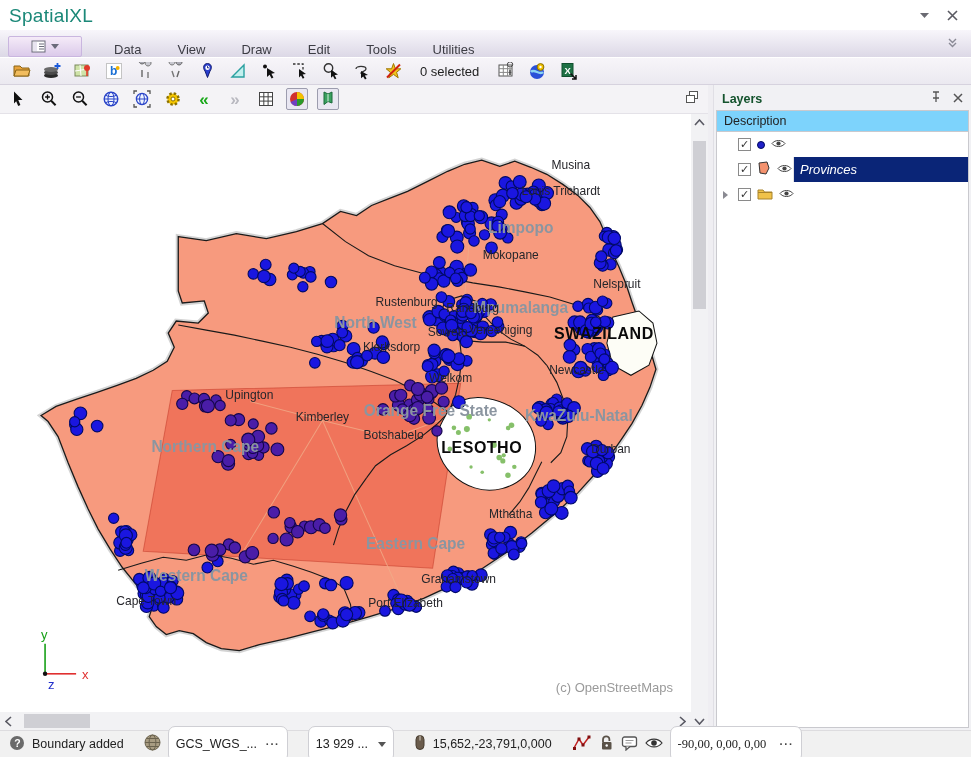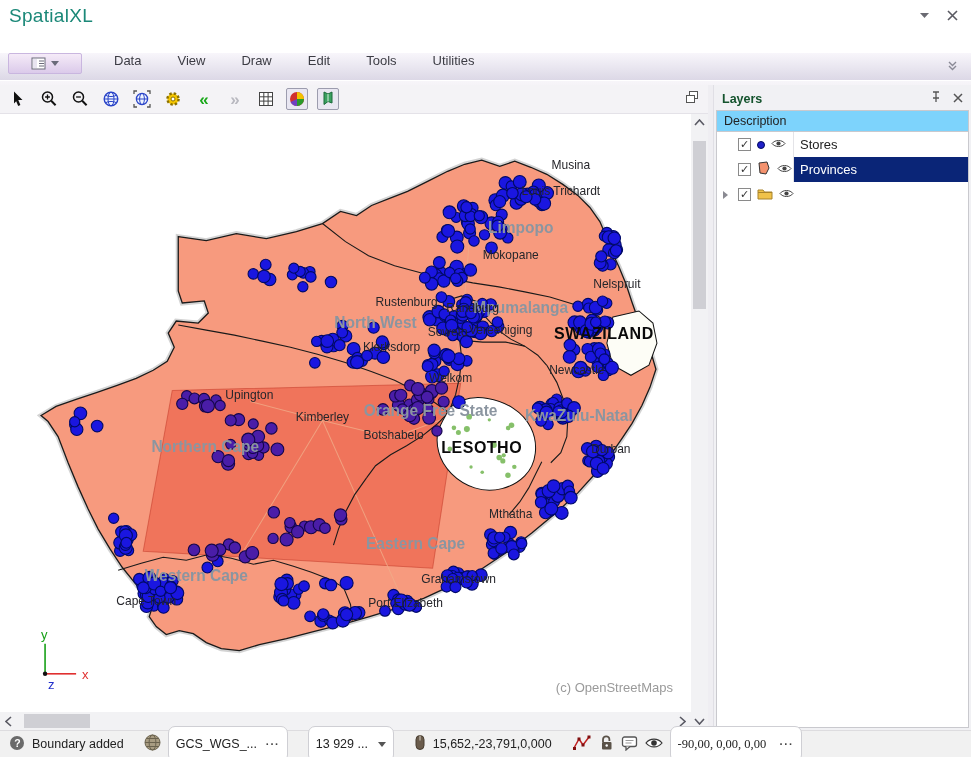--- a/index.html
+++ b/index.html
@@ -3,21 +3,21 @@
 <meta charset="utf-8">
 <style>
   * { margin:0; padding:0; box-sizing:border-box; }
   html,body { width:971px; height:757px; overflow:hidden; background:#fff;
     font-family:"Liberation Sans", sans-serif; font-size:13px; color:#222; }
   .titlebar { height:30px; display:flex; align-items:center; padding-left:9px; background:#fff; }
   .app-title { font-size:19px; color:#1b8878; letter-spacing:.3px; line-height:1; }
   .win-controls { margin-left:auto; display:flex; align-items:center; gap:16px; padding-right:12px; color:#666; }
   .win-controls svg { display:block; }
 
-  .menubar { height:27px; background:linear-gradient(#f8f6fb,#dcd8e6); display:flex; align-items:flex-start; padding:0 8px; position:relative;margin-top:23px; }
+  .menubar { height:27px; background:linear-gradient(#f8f6fb,#dcd8e6); display:flex; align-items:flex-end; padding:0 8px; position:relative; }
   .app-menu-btn { width:74px; height:21px; background:linear-gradient(#f5ebf8,#dbcaea); border:1px solid #c9b6df; border-radius:2px;
     display:flex; align-items:center; justify-content:center; gap:4px; margin-right:14px; }
   .menu-item { padding:0 18px; font-size:13px; color:#3c3c44; cursor:default; }
   .menubar-chevron { position:absolute; right:12px; top:7px; color:#8a8a96; }
 
   .toolbar1 { height:28px; background:linear-gradient(#f7f5f9,#ebe9f0); border-top:1px solid #fff; border-bottom:1px solid #d6d2de;
     display:flex; align-items:center; gap:11px; padding:0 11px; }
   .tb { width:20px; height:20px; display:flex; align-items:center; justify-content:center; }
   .selected-count { margin:0 6px; font-size:13px; color:#222; white-space:nowrap; }
 
@@ -48,21 +48,21 @@
   .panel-tools { margin-left:auto; display:flex; align-items:center; gap:12px; color:#555; }
   .desc-header { height:22px; background:#7dd3fc; border:1px solid #c9c9ce; display:flex; align-items:center; padding-left:7px; font-size:12.5px; color:#222; }
   .panel-body { flex:1; background:#fff; border:1px solid #c9c9ce; border-top:none; display:flex; flex-direction:column; }
   .layer-row { height:25px; display:flex; align-items:stretch; font-size:13px; }
   .row-gutter { width:76px; display:flex; align-items:center; gap:6px; padding-left:6px; flex:none; }
   .expander-slot { width:9px; display:flex; align-items:center; flex:none; }
   .expander { width:0; height:0; border-top:4px solid transparent; border-bottom:4px solid transparent; border-left:5px solid #8a8a92; }
   .checkbox { width:13px; height:13px; border:1px solid #8a8a8a; background:#fff; display:flex; align-items:center; justify-content:center;
     font-size:11px; color:#333; line-height:1; flex:none; }
   .layer-label { flex:1; display:flex; align-items:center; padding-left:6px; border-left:1px solid #e4e4e8; }
-  .layer-row.selected .layer-label { background:#0a2577; color:#fff; }
+  .layer-row.selected .layer-label { background:#0a2577; color:#fff;font-style:italic; }
   .sym-dot { width:8px; height:8px; border-radius:50%; background:#2020c8; border:1px solid #000a60; flex:none; }
 
   .statusbar { position:absolute; left:0; right:0; bottom:0; height:27px; background:#f1f1f1; border-top:1px solid #dddcdf;
     display:flex; align-items:center; gap:7px; padding:0 9px; font-size:12.5px; color:#222; }
   .sb-field { background:#fff; border:1px solid #cfcfd4; border-radius:7px; height:36px; display:flex; align-items:center; padding:0 7px; gap:7px; }
   .sb-more { color:#444; font-weight:bold; letter-spacing:1px; font-size:11px; }
   .dd-arrow { width:0; height:0; border-left:4px solid transparent; border-right:4px solid transparent; border-top:5px solid #555; }
   .sb-gap { width:6px; }
 </style>
 </head>
@@ -928,21 +928,20 @@
       <div class="layer-row">
         <span class="row-gutter">
           <span class="expander-slot"></span>
           <span class="checkbox">✓</span>
           <span class="sym-dot"></span>
           <span><svg width="15" height="11">
                 <path d="M1,5.5 C4,1.5 11,1.5 14,5.5 C11,9.5 4,9.5 1,5.5 Z" fill="#fff" stroke="#444"></path>
                 <circle cx="7.5" cy="5.5" r="2.1" fill="#444"></circle>
               </svg></span>
         </span>
-        <span class="layer-label">Stores</span>
       </div>
 
       <div class="layer-row selected">
         <span class="row-gutter">
           <span class="expander-slot"></span>
           <span class="checkbox">✓</span>
           <span><svg width="14" height="15">
                 <path d="M2,2 L10,1 L12,7 L9,13 L3,12 Z" fill="#f4926e" stroke="#333"></path>
               </svg></span>
           <span><svg width="15" height="11">

